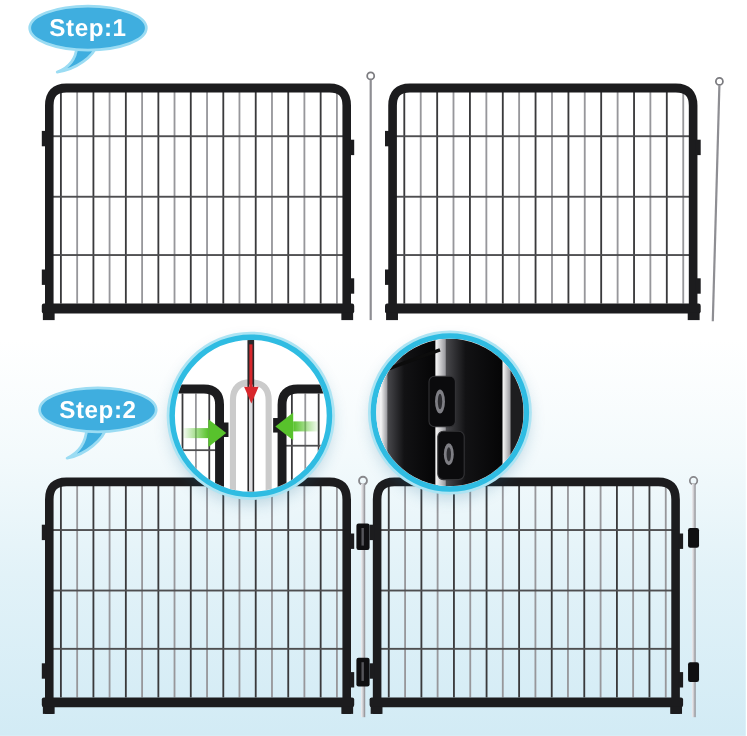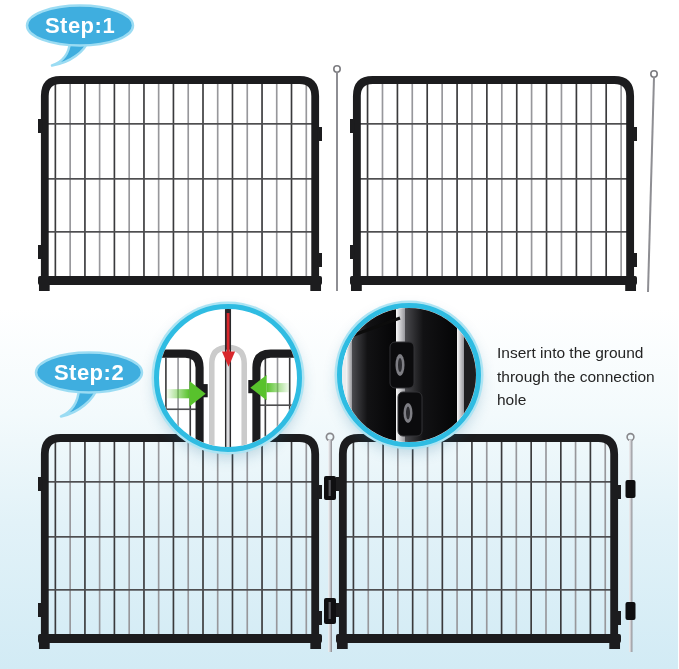--- a/index.html
+++ b/index.html
@@ -287,15 +287,14 @@
     <ellipse cx="56" cy="21.5" rx="53" ry="20" fill="var(--bubble-fill)" stroke="var(--bubble-stroke)" stroke-width="2.5"></ellipse>
     <text class="bubble-text" x="56" y="29" font-size="22" fill="#ffffff" text-anchor="middle">Step:1</text>
   </svg>
 
   <svg class="abs" style="left:33px;top:351px;" width="112" height="66" viewBox="0 0 112 66">
     <path d="M 46,38 C 45,52 38,61 28,65.5 C 46,62 61,48 64,37 Z" fill="var(--bubble-fill)" stroke="var(--bubble-stroke)" stroke-width="2.5" stroke-linejoin="round"></path>
     <ellipse cx="56" cy="21.5" rx="53" ry="20" fill="var(--bubble-fill)" stroke="var(--bubble-stroke)" stroke-width="2.5"></ellipse>
     <text class="bubble-text" x="56" y="29" font-size="22" fill="#ffffff" text-anchor="middle">Step:2</text>
   </svg>
 
-  <div id="annotation" class="abs" style="left:497px;top:341px;">Insert into the ground through the connection hole</div>
 
 </div>
 
 </body></html>

